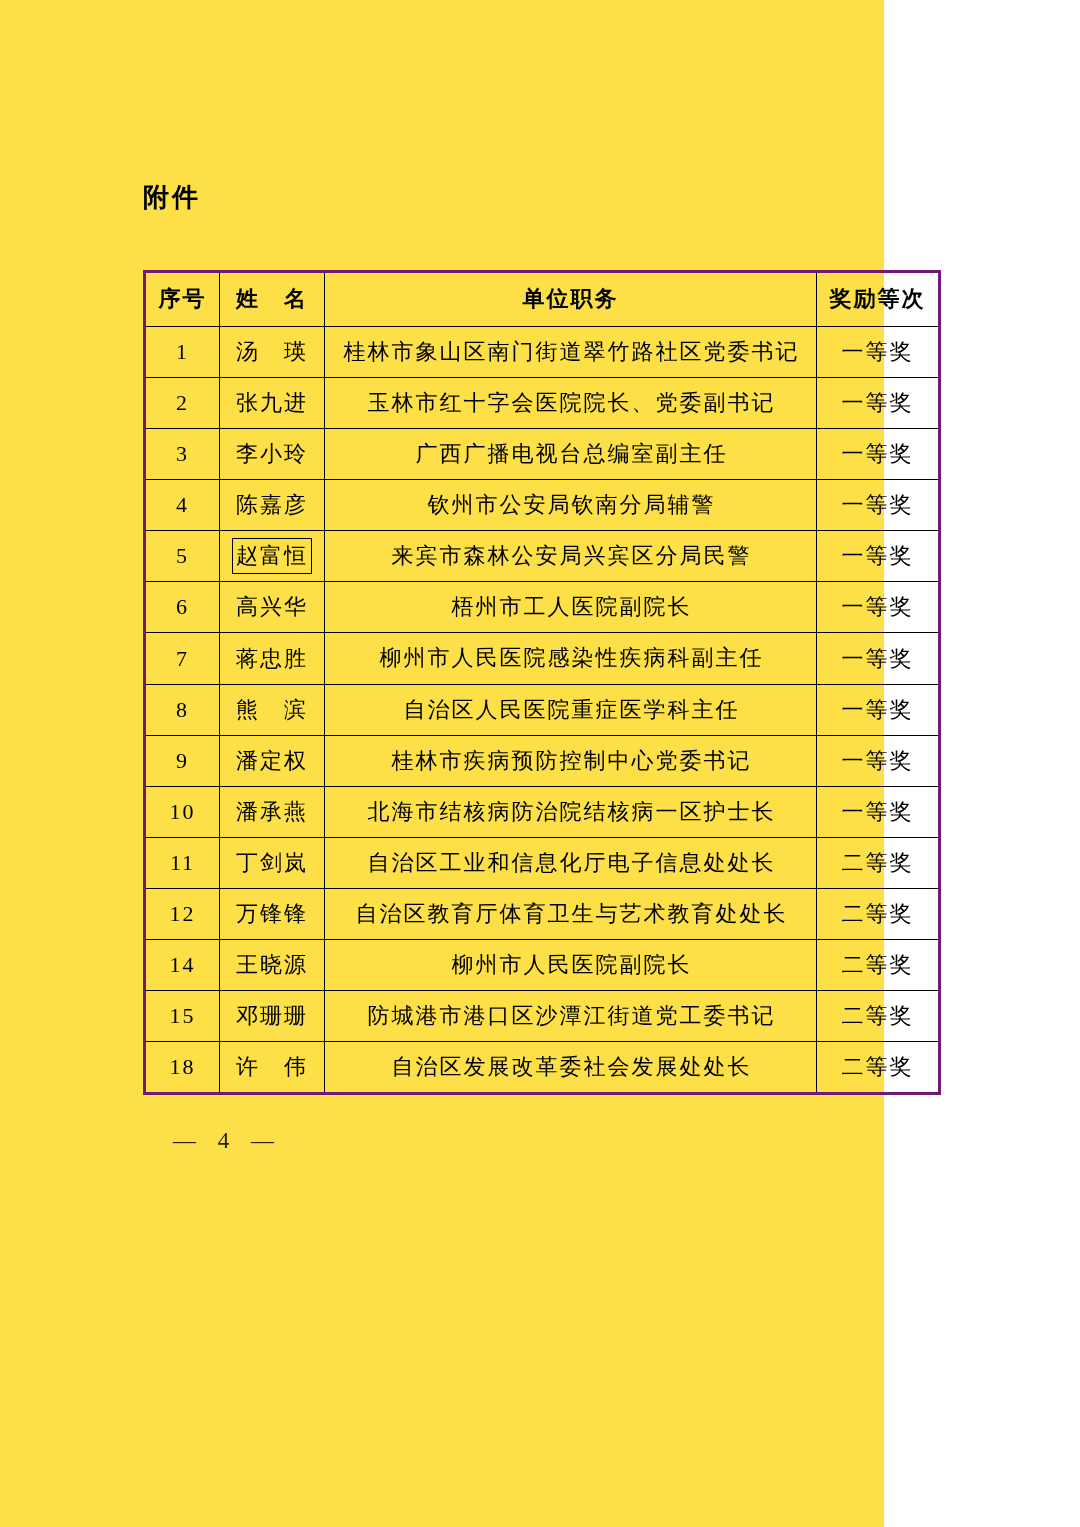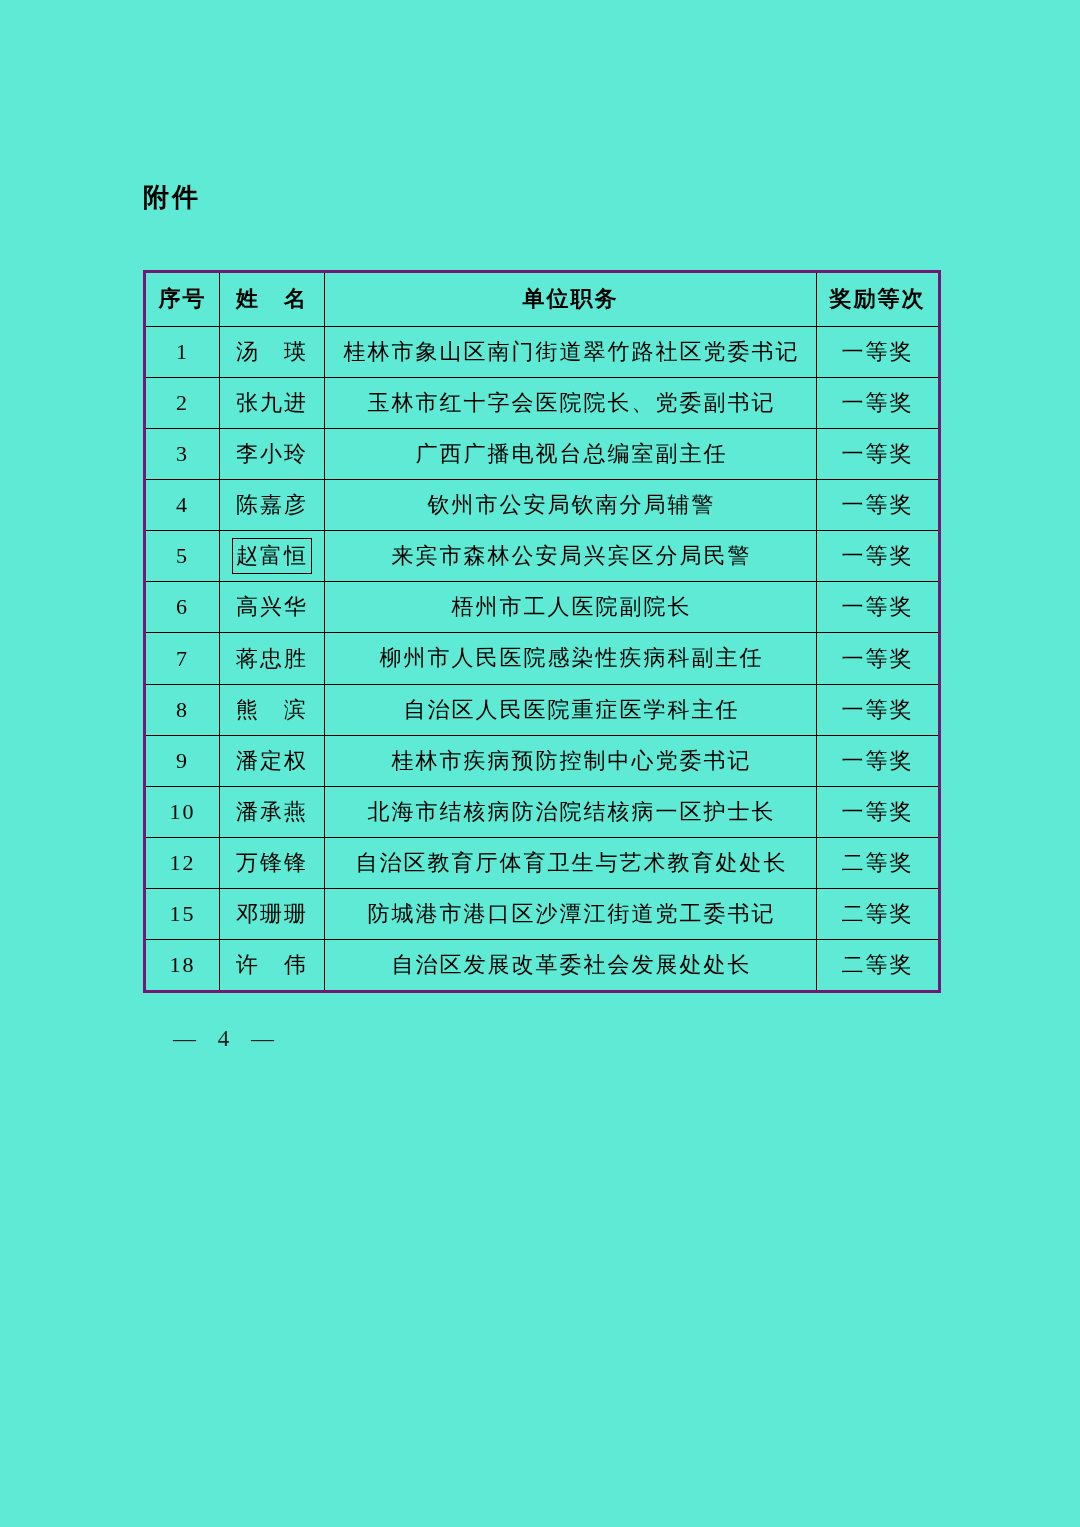--- a/index.html
+++ b/index.html
@@ -11,24 +11,24 @@
   body {
     width: 1080px;
     height: 1527px;
     position: relative;
     font-family: "Liberation Serif", "DejaVu Serif", serif;
     color: #000000;
     overflow: hidden;
   }
 
   .page {
-    width: 1080px;
+    width: 884px;
     height: 1527px;
     padding: 183px 142px 0 143px;
-    background: #5eead4;
+    background: #fde047;
   }
 
   .attachment-label {
     font-family: "Liberation Sans", "DejaVu Sans", sans-serif;
     font-weight: bold;
     font-size: 26px;
     letter-spacing: 3px;
     line-height: 1.15;
   }
 
@@ -215,31 +215,47 @@
 
   <tr>
     <td class="cell-no">10</td>
     <td class="cell-name">
       <span class="name-text">潘承燕</span>
     </td>
     <td class="cell-pos">北海市结核病防治院结核病一区护士长</td>
     <td class="cell-award">一等奖</td>
   </tr>
 
+  <tr>
+    <td class="cell-no">11</td>
+    <td class="cell-name">
+      <span class="name-text">丁剑岚</span>
+    </td>
+    <td class="cell-pos">自治区工业和信息化厅电子信息处处长</td>
+    <td class="cell-award">二等奖</td>
+  </tr>
 
   <tr>
     <td class="cell-no">12</td>
     <td class="cell-name">
       <span class="name-text">万锋锋</span>
     </td>
     <td class="cell-pos">自治区教育厅体育卫生与艺术教育处处长</td>
     <td class="cell-award">二等奖</td>
   </tr>
 
 
+  <tr>
+    <td class="cell-no">14</td>
+    <td class="cell-name">
+      <span class="name-text">王晓源</span>
+    </td>
+    <td class="cell-pos">柳州市人民医院副院长</td>
+    <td class="cell-award">二等奖</td>
+  </tr>
 
   <tr>
     <td class="cell-no">15</td>
     <td class="cell-name">
       <span class="name-text">邓珊珊</span>
     </td>
     <td class="cell-pos">防城港市港口区沙潭江街道党工委书记</td>
     <td class="cell-award">二等奖</td>
   </tr>
 

